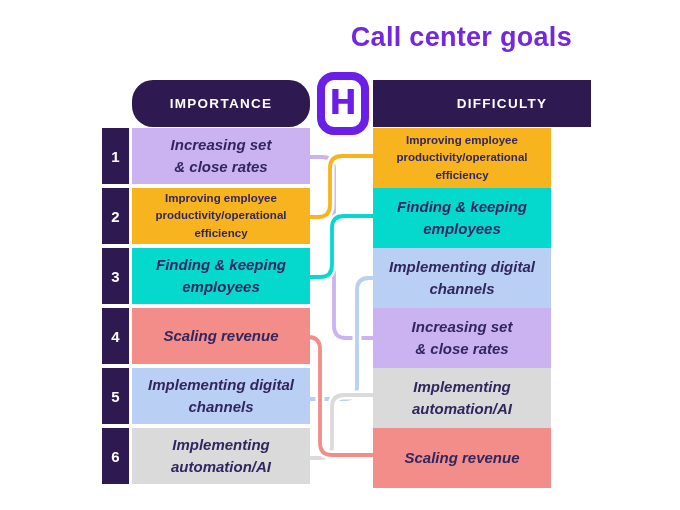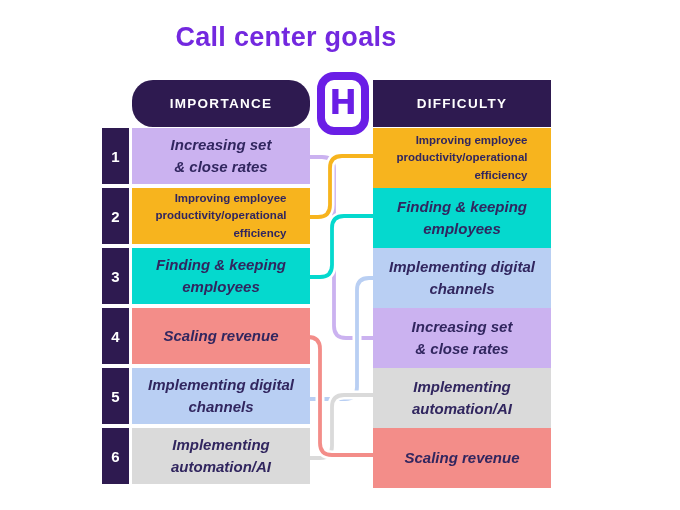--- a/index.html
+++ b/index.html
@@ -5,32 +5,32 @@
   html,body{margin:0;padding:0;background:#ffffff;}
   .canvas{
     position:relative;
     width:680px;height:510px;
     background:#ffffff;
     font-family:"Liberation Sans","DejaVu Sans",sans-serif;
     overflow:hidden;
   }
   .title{
     position:absolute;left:0;top:22px;width:572px;
-    text-align:center;
+    text-align:right;
     font-size:27px;font-weight:700;letter-spacing:.3px;
   }
   #connector-svg{position:absolute;left:0;top:0;width:680px;height:510px;z-index:1;}
   .hdr{
     position:absolute;top:80px;height:47px;width:178px;
     display:flex;align-items:center;justify-content:center;
     color:#ffffff;font-size:13.5px;font-weight:700;letter-spacing:1.3px;
     z-index:2;
   }
   .hdr.left{left:132px;}
-  .hdr.right{left:373px;}
+  .hdr.right{left:373px;padding-left:40px;}
   .logo{
     position:absolute;left:317px;top:72px;width:52px;height:63px;
     box-sizing:border-box;border-radius:17px;border:8px solid #6A1EE6;
     background:#ffffff;display:flex;align-items:center;justify-content:center;
     z-index:3;
   }
   .logo span{
     font-size:33px;font-weight:700;line-height:1;
     font-family:"DejaVu Sans","Liberation Sans",sans-serif;
     transform:translateY(-1px);
@@ -41,21 +41,21 @@
     color:#ffffff;font-size:15px;font-weight:700;z-index:2;
   }
   .row{
     position:absolute;display:flex;align-items:center;justify-content:center;
     text-align:center;white-space:pre-line;z-index:2;
     font-weight:700;
   }
   .row.left{left:132px;width:178px;height:56px;}
   .row.right{left:373px;width:178px;height:60px;}
   .row.big{font-size:15px;line-height:1.45;font-style:italic;}
-  .row.small{font-size:11.5px;line-height:1.5;text-align:right;}
+  .row.small{font-size:11.5px;line-height:1.5;}
 </style>
 </head>
 <body>
 
 <div class="canvas">
   <div class="title" style="color: rgb(115, 40, 223);">Call center goals</div>
 
   <svg id="connector-svg" viewBox="0 0 680 510" xmlns="http://www.w3.org/2000/svg">
       <path d="M300 157 H322 Q334 157 334 169 V326 Q334 338 346 338 H384" fill="none" stroke="#ffffff" stroke-width="9"></path>
       <path d="M300 157 H322 Q334 157 334 169 V326 Q334 338 346 338 H384" fill="none" stroke="#CBB2F0" stroke-width="3.8"></path>

